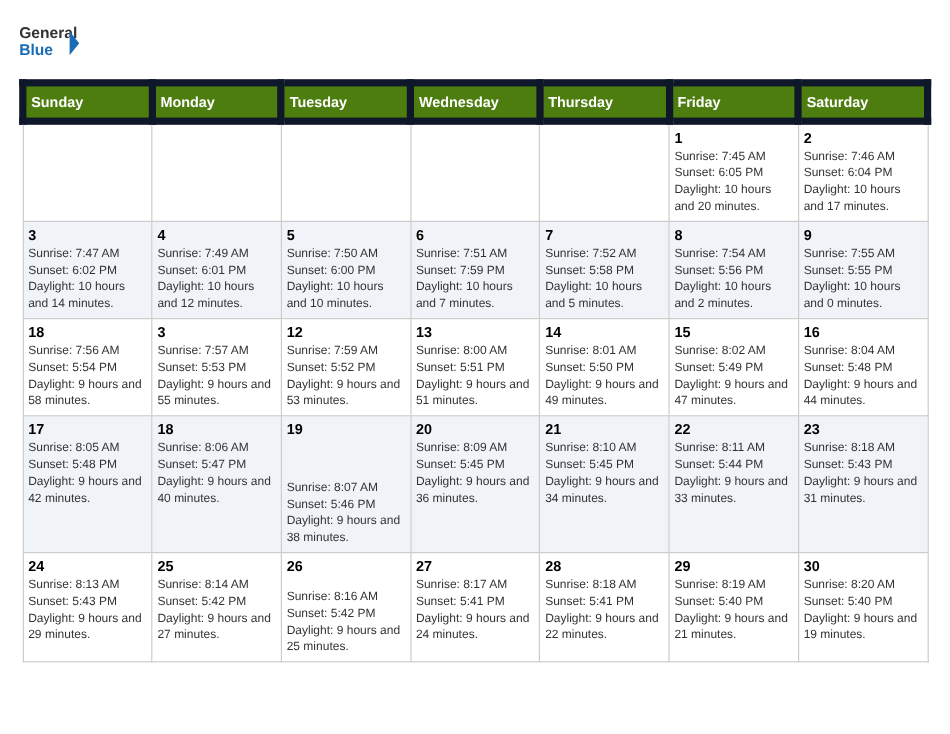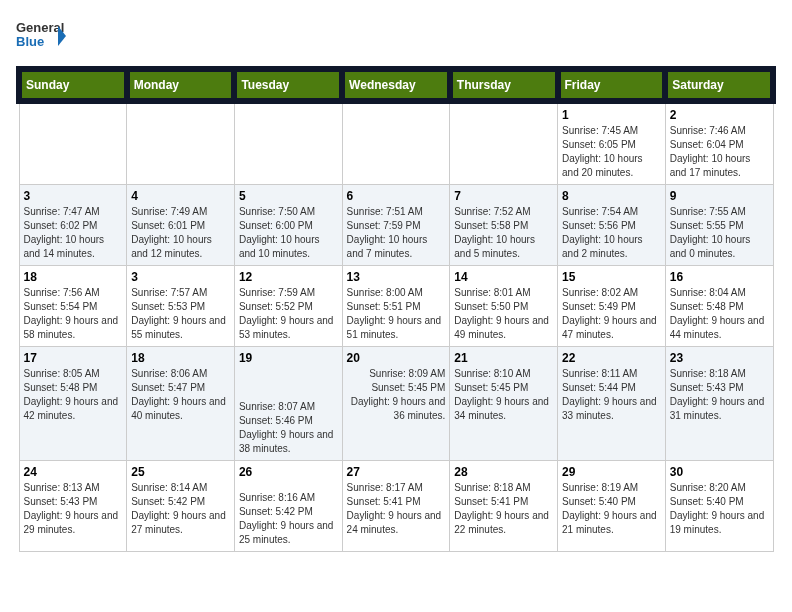--- a/index.html
+++ b/index.html
@@ -226,21 +226,21 @@
 Daylight: 9 hours and 40 minutes.</div>
         </td>
         <td>
           <span class="day-num">19</span>
           <div class="day-info" style="white-space: pre-line; margin-top: 35px;">Sunrise: 8:07 AM
 Sunset: 5:46 PM
 Daylight: 9 hours and 38 minutes.</div>
         </td>
         <td>
           <span class="day-num">20</span>
-          <div class="day-info" style="white-space: pre-line; text-align: right;">Sunrise: 8:09 AM
+          <div class="day-info" style="white-space: pre-line;">Sunrise: 8:09 AM
 Sunset: 5:45 PM
 Daylight: 9 hours and 36 minutes.</div>
         </td>
         <td>
           <span class="day-num">21</span>
           <div class="day-info" style="white-space: pre-line;">Sunrise: 8:10 AM
 Sunset: 5:45 PM
 Daylight: 9 hours and 34 minutes.</div>
         </td>
         <td>

